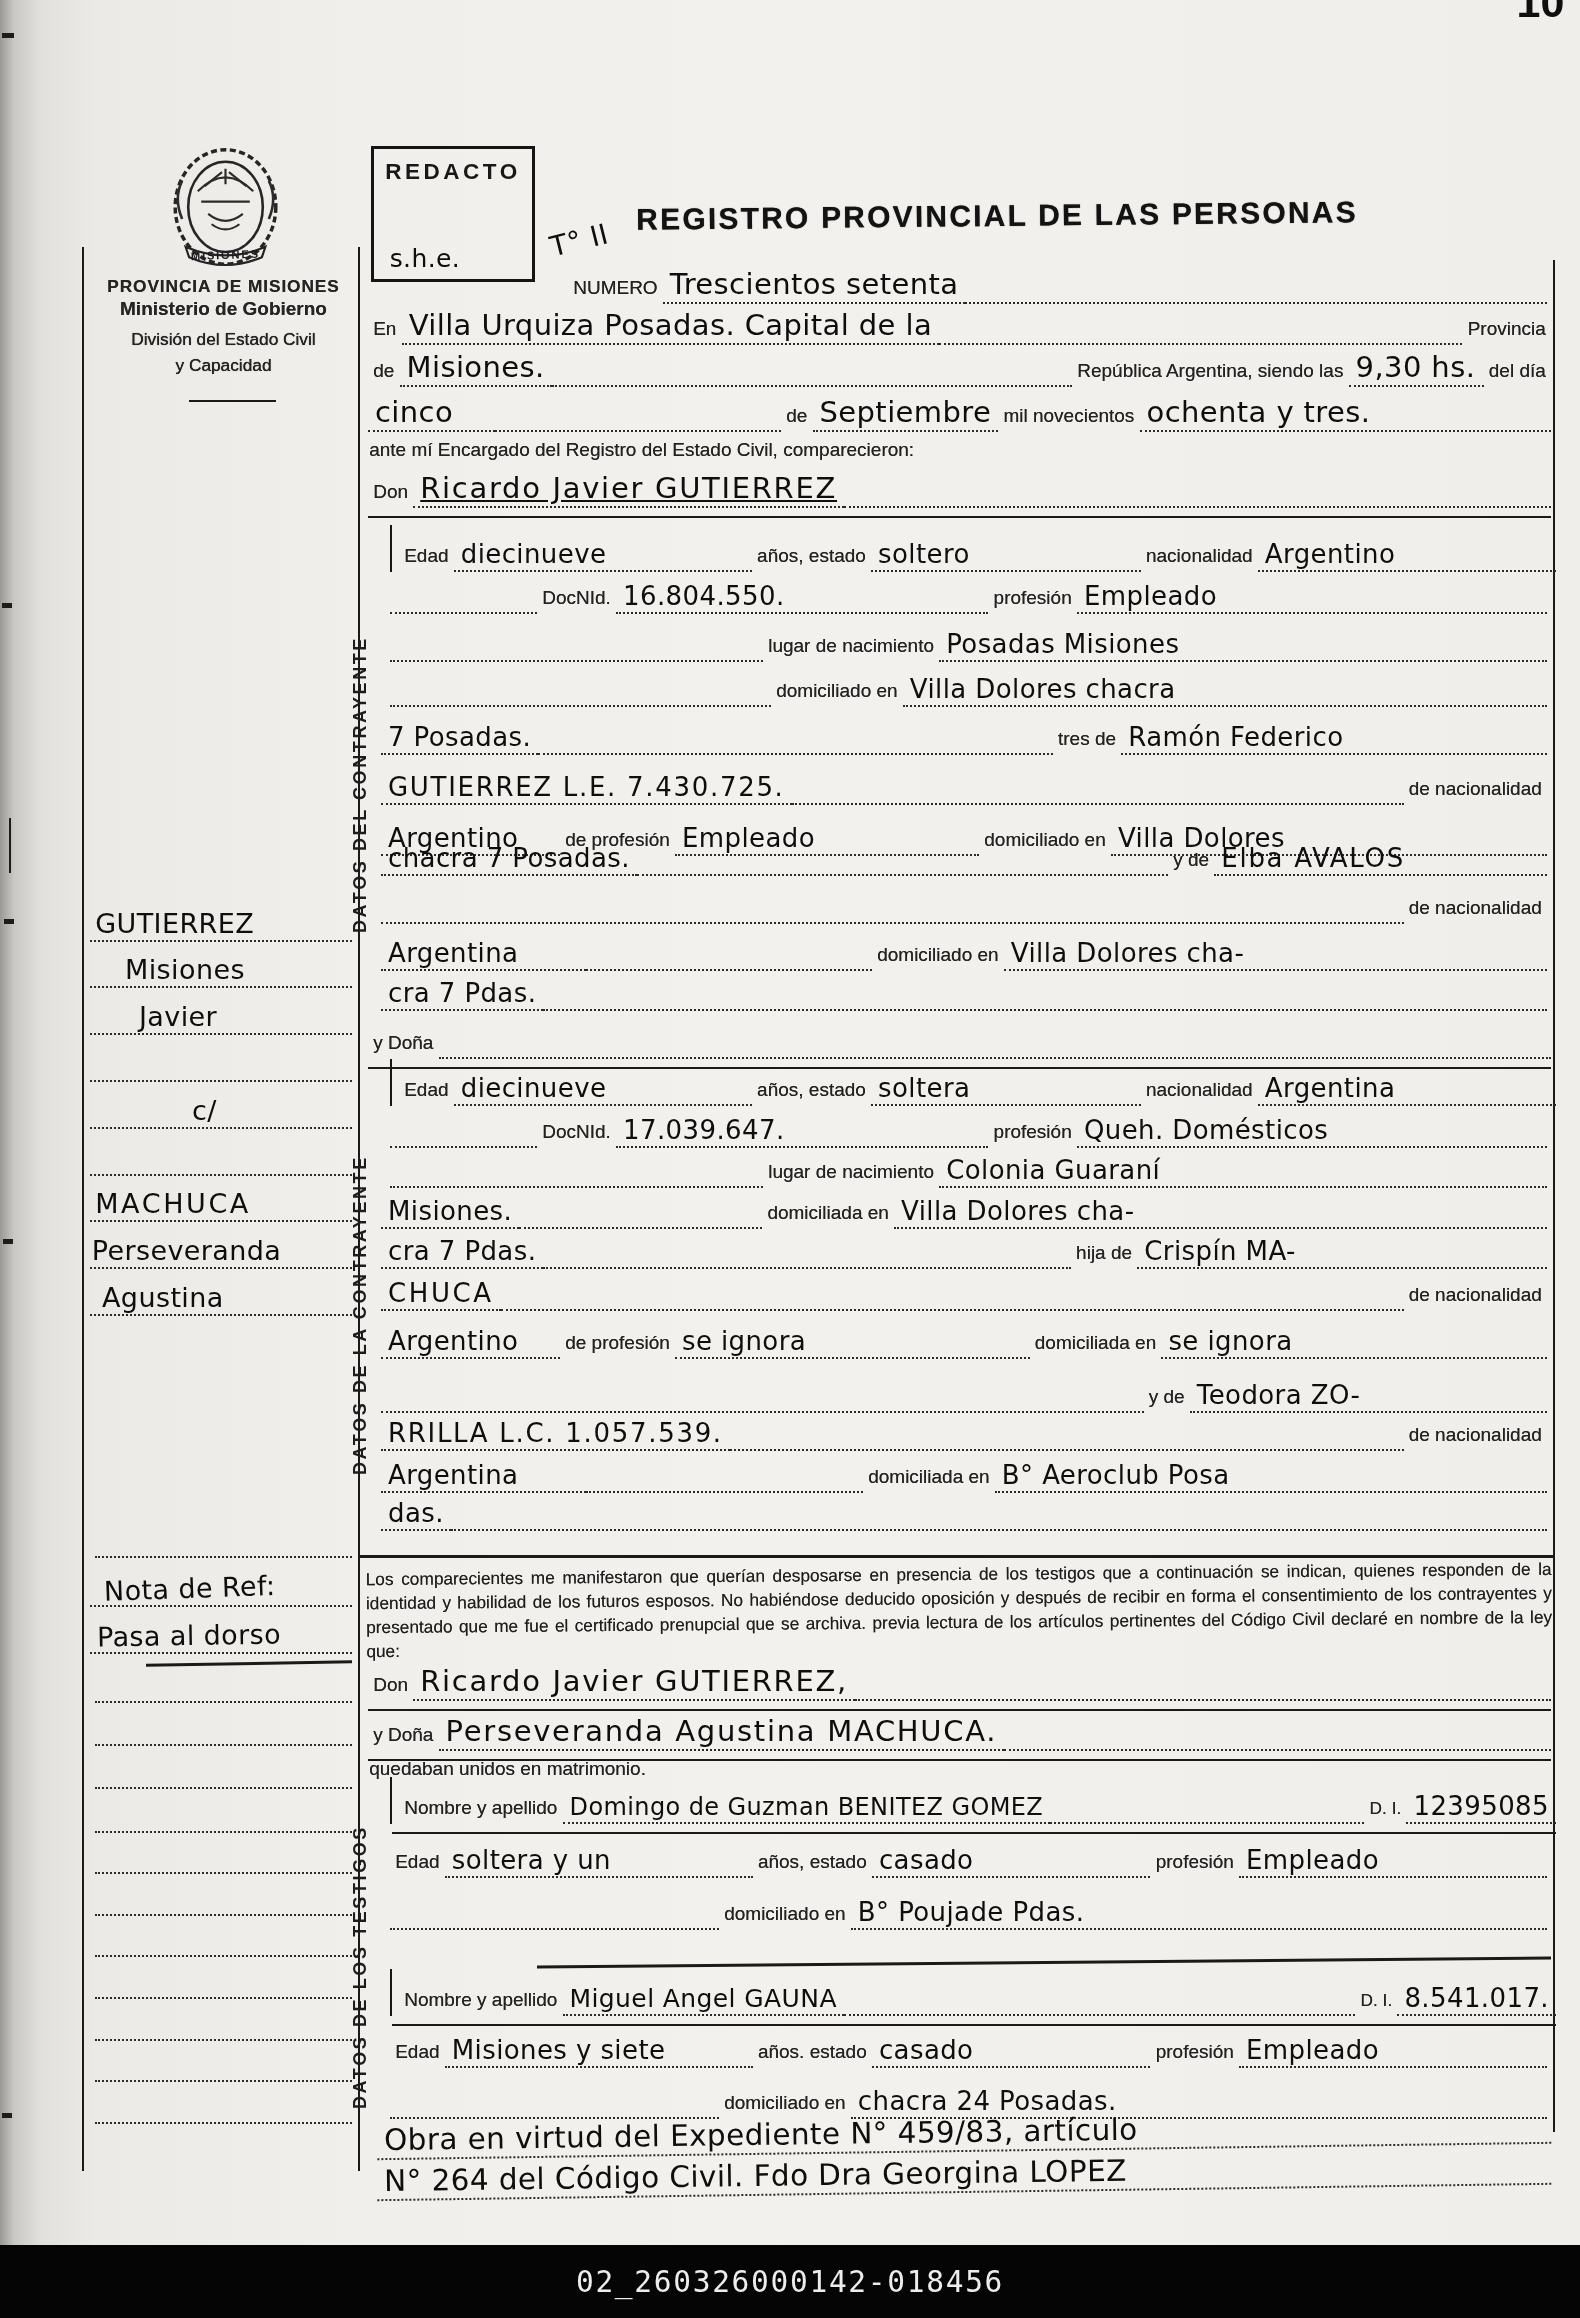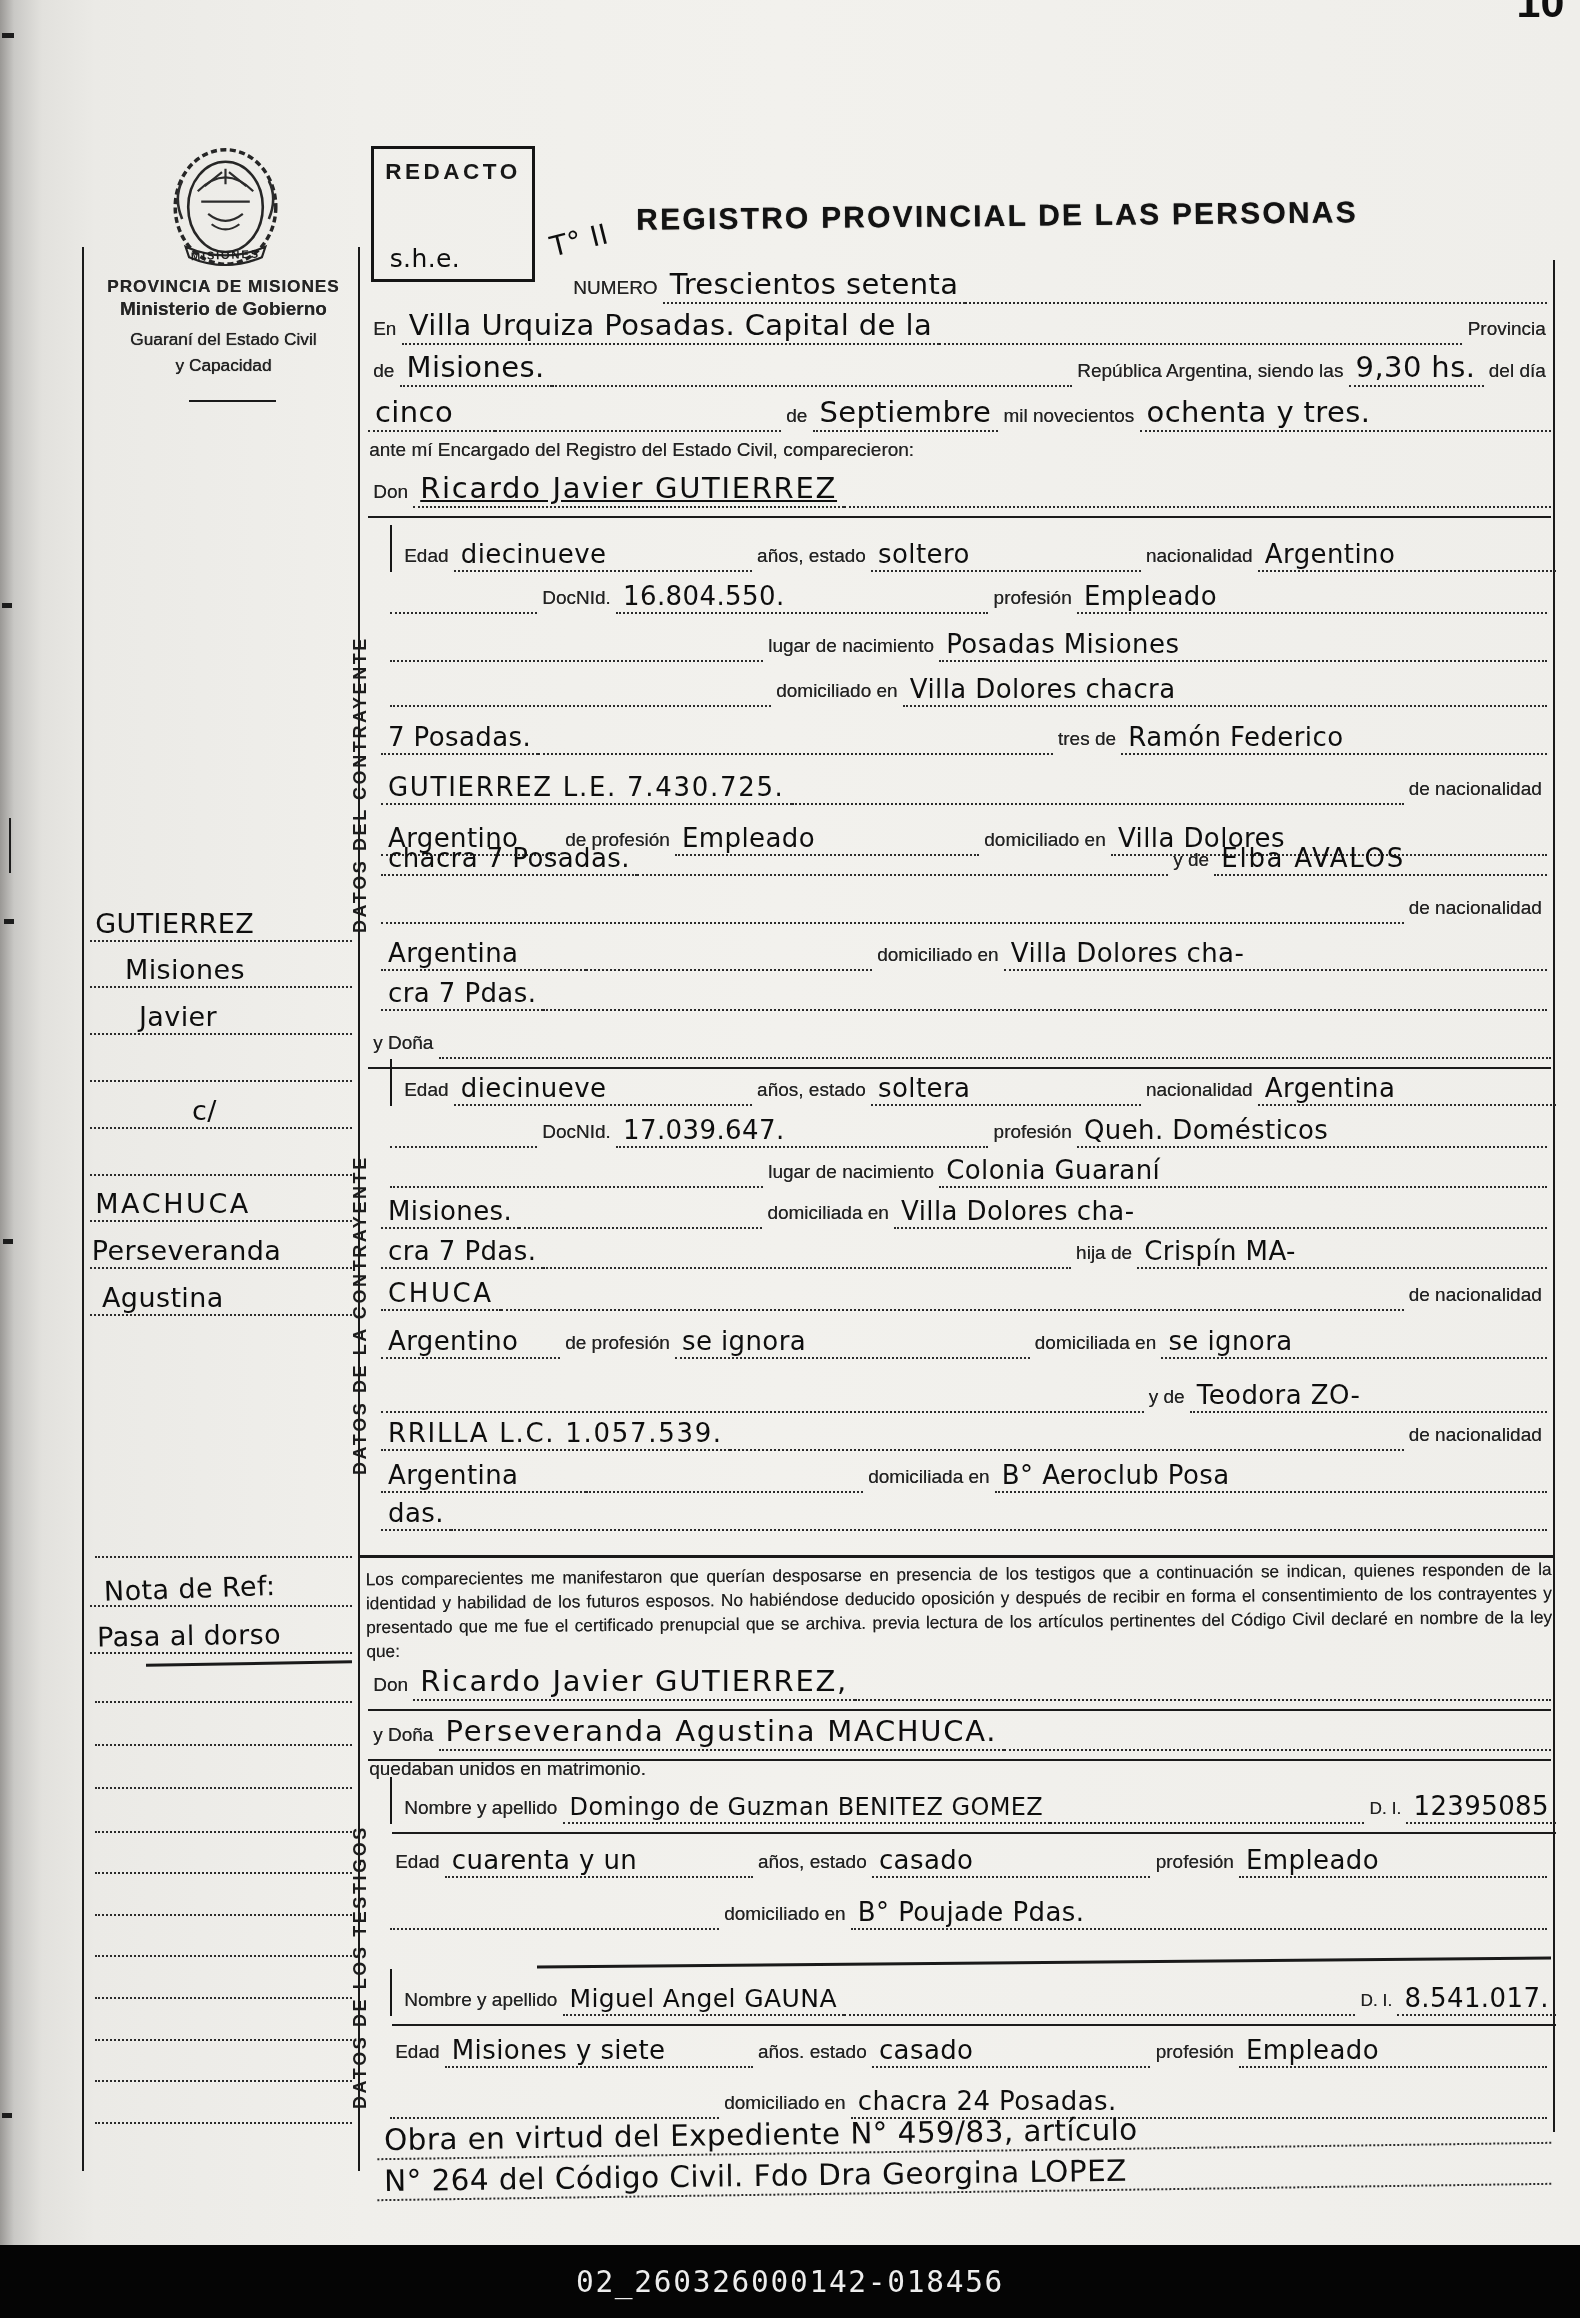--- a/index.html
+++ b/index.html
@@ -63,21 +63,21 @@
     <path d="M32,52 Q64,20 96,52" fill="none" stroke="#2c2c2c" stroke-width="2.5"></path>
     <path d="M36,64 L92,64 M40,46 L60,30 M88,46 L68,30 M64,26 L64,44" stroke="#2c2c2c" stroke-width="2.5"></path>
     <path d="M44,78 Q64,94 84,78 M48,90 Q64,102 80,90" fill="none" stroke="#2c2c2c" stroke-width="2.5"></path>
     <path d="M14,40 Q4,60 14,84 M114,40 Q124,60 114,84" fill="none" stroke="#2c2c2c" stroke-width="3"></path>
     <path d="M18,116 Q64,136 110,116 L106,128 Q64,146 22,128 Z" fill="none" stroke="#242424" stroke-width="2.5"></path>
     <text x="64" y="130" text-anchor="middle" font-family="Liberation Sans, sans-serif" font-size="13" font-weight="700" letter-spacing="2" fill="#1d1d1d" transform="rotate(-2 64 130)">MISIONES</text>
   </svg>
 
   <div class="orgline" style="top:276px;font-size:17.3px;letter-spacing:0.9px;">PROVINCIA DE MISIONES</div>
   <div class="orgline" style="top:298px;font-size:19px;">Ministerio de Gobierno</div>
-  <div class="orgline" style="top:329px;font-size:17.3px;font-weight:400;text-shadow:0 0 0.7px #000;">Guaraní del Estado Civil</div>
+  <div class="orgline" style="top:329px;font-size:17.3px;font-weight:400;text-shadow:0 0 0.7px #000;">División del Estado Civil</div>
   <div class="orgline" style="top:355px;font-size:17.3px;font-weight:400;text-shadow:0 0 0.7px #000;">y Capacidad</div>
   <div class="hline" style="left:189px;top:400px;width:87px;height:2.2px;"></div>
 
   <div class="case-row" style="top:895px;">
       <span class="hw" style="padding-left:5.2px;">GUTIERREZ</span>
     </div>
   <div class="case-row" style="top:941px;">
       <span class="hw" style="padding-left:35px;">Misiones</span>
     </div>
   <div class="case-row" style="top:988px;">
@@ -352,21 +352,21 @@
   <div class="row rail dbl" style="left:390px;top:1777px;width:1157px;height:47px;">
     <span class="pl">Nombre y apellido</span>
     <span class="hw" style="font-size:24px;">Domingo de Guzman BENITEZ GOMEZ</span>
     <span class="fill"></span>
     <span class="pl small">D. I.</span>
     <span class="hw">12395085</span>
   </div>
 
   <div class="row" style="left:390px;top:1831px;width:1157px;height:47px;">
     <span class="pl">Edad</span>
-    <span class="hw" style="flex:.5;">cuarenta y un</span>
+    <span class="hw" style="flex:.5;">soltera y un</span>
     <span class="pl">años, estado</span>
     <span class="hw" style="flex:.45;">casado</span>
     <span class="pl">profesión</span>
     <span class="hw" style="flex:.5;">Empleado</span>
   </div>
 
   <div class="row" style="left:390px;top:1883px;width:1157px;height:47px;">
     <span class="fill" style="max-width:329px;"></span>
     <span class="pl">domiciliado en</span>
     <span class="hw" style="flex:1;">B° Poujade Pdas.</span>

